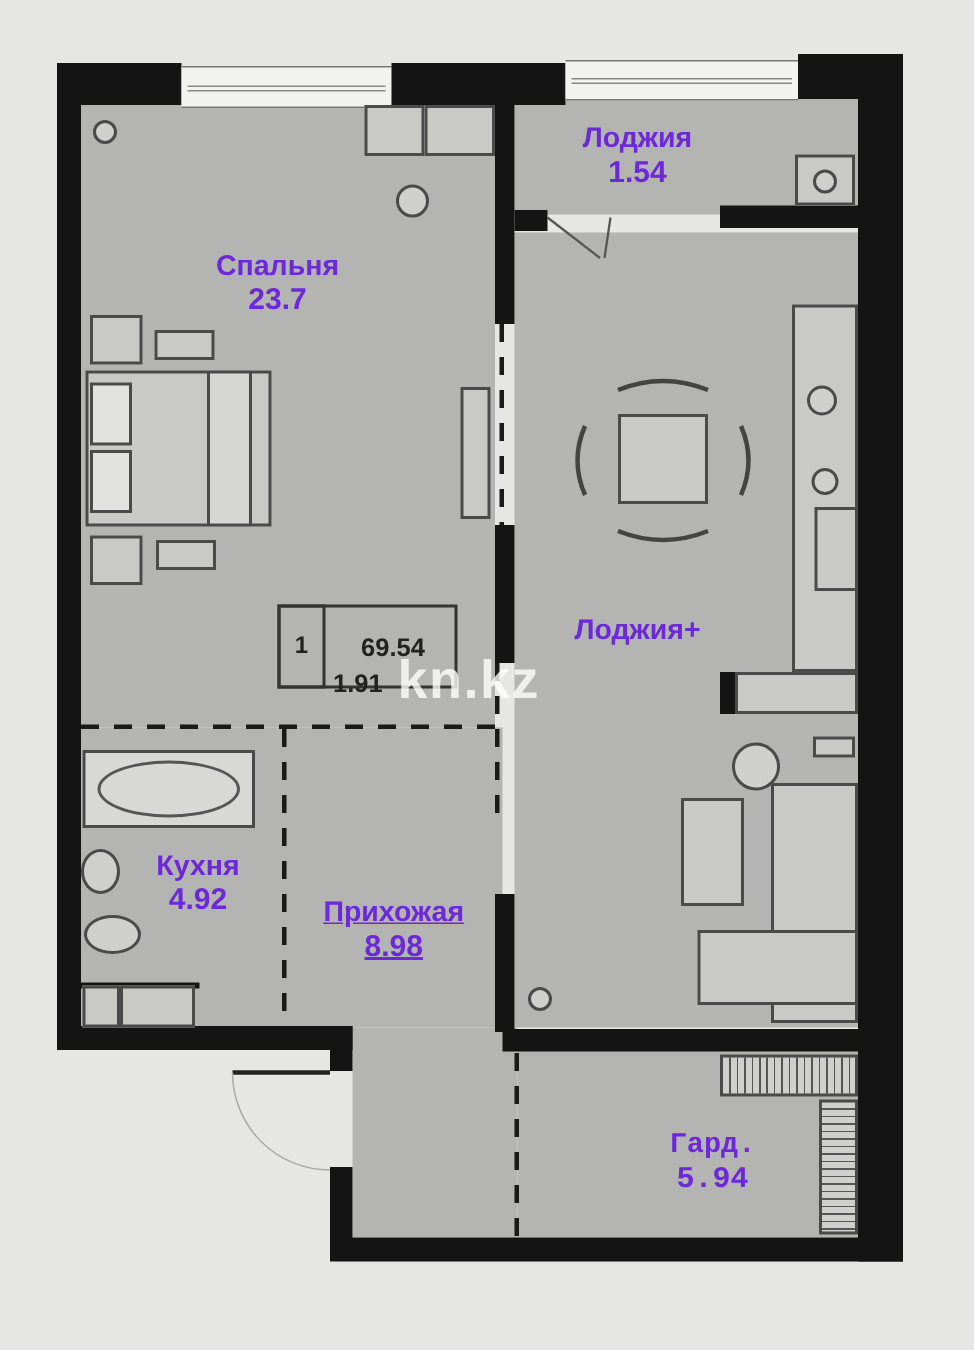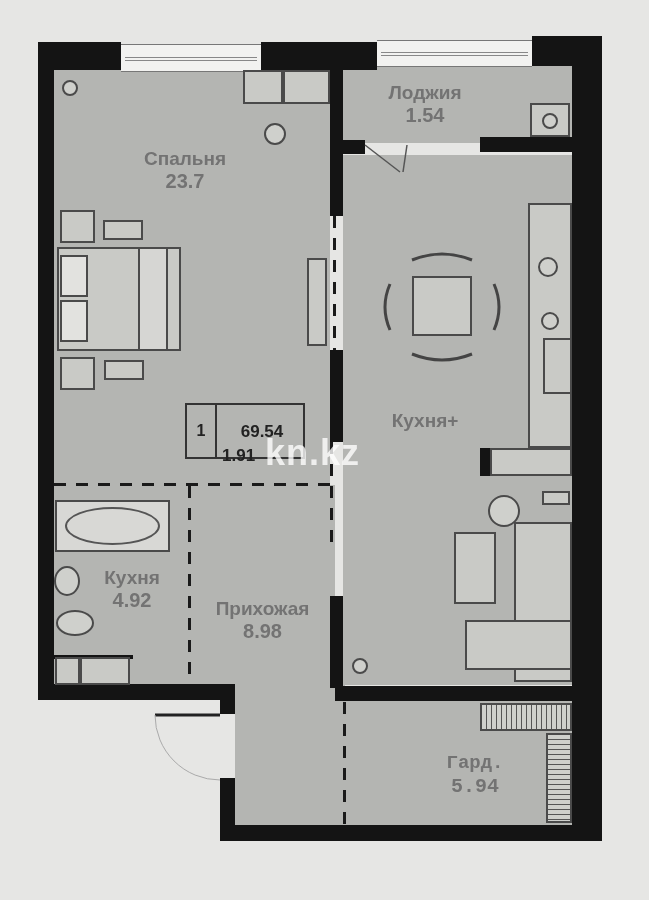--- a/index.html
+++ b/index.html
@@ -5,21 +5,21 @@
   html, body { margin:0; padding:0; }
   body { width:649px; height:900px; background:#e6e6e4; position:relative; overflow:hidden;
          font-family:"Liberation Sans", sans-serif; }
   .abs { position:absolute; }
   .wall { position:absolute; background:#141414; }
   .floor { position:absolute; background:#b4b5b2; }
   .win { position:absolute; background:#f2f2f0; border-top:1px solid #777; border-bottom:1px solid #777; }
   .win::after { content:""; position:absolute; left:4px; right:4px; top:45%; height:2px; border-top:1px solid #888; border-bottom:1px solid #888; }
   .dash-h { position:absolute; height:3px; background:repeating-linear-gradient(90deg,#1a1a1a 0 12px,transparent 12px 22px); }
   .dash-v { position:absolute; width:3px; background:repeating-linear-gradient(180deg,#1a1a1a 0 12px,transparent 12px 22px); }
-  .label { position:absolute; text-align:center; color:#737373; font-weight:bold; line-height:1.15; }
+  .label { position:absolute; text-align:center; color:#6d28d9; font-weight:bold; line-height:1.15; }
   .label .name { font-size:19px; display:block; }
   .label .area { font-size:20px; display:block; }
   .furn { position:absolute; border:2px solid #4a4a4a; background:#c9cac6; box-sizing:border-box; }
   .circ { position:absolute; border:2px solid #4a4a4a; border-radius:50%; background:#cfd0cc; box-sizing:border-box; }
   .legend-box { position:absolute; border:2px solid #333; box-sizing:border-box; }
   .watermark { position:absolute; color:rgba(255,255,255,0.78); font-weight:bold; font-size:36px; letter-spacing:1px; }
   svg { position:absolute; overflow:visible; }
 </style>
 </head>
 <body>
@@ -114,36 +114,36 @@
 <div class="furn" style="left:80px;top:657px;width:50px;height:28px;"></div>
 
 <div class="furn" style="left:480px;top:703px;width:92px;height:28px;background:repeating-linear-gradient(90deg,#cfd0cc 0 4px,#555 4px 5px);"></div>
 <div class="furn" style="left:546px;top:733px;width:26px;height:90px;background:repeating-linear-gradient(180deg,#cfd0cc 0 4px,#555 4px 5px);"></div>
 
 <svg style="left:155px;top:710px;" width="70" height="70">
   <line x1="0" y1="5" x2="65" y2="5" stroke="#222" stroke-width="3"></line>
   <path d="M0,5 A65,65 0 0,0 65,70" fill="none" stroke="#aaa" stroke-width="1"></path>
 </svg>
 
-<div class="label" style="left:120px;top:148px;width:130px;">
+<div class="label" style="left:120px;top:167px;width:130px;">
   <span class="name">Спальня</span>
   <span class="area">23.7</span>
 </div>
 <div class="label" style="left:370px;top:82px;width:110px;">
   <span class="name">Лоджия</span>
   <span class="area">1.54</span>
 </div>
 <div class="label" style="left:360px;top:410px;width:130px;">
-  <span class="name">Кухня+</span>
+  <span class="name">Лоджия+</span>
 </div>
 <div class="label" style="left:82px;top:567px;width:100px;">
   <span class="name">Кухня</span>
   <span class="area">4.92</span>
 </div>
-<div class="label" style="left:195px;top:598px;width:135px;">
+<div class="label" style="left:195px;top:598px;width:135px;text-decoration:underline;">
   <span class="name">Прихожая</span>
   <span class="area">8.98</span>
 </div>
 <div class="label" style="left:430px;top:753px;width:90px;font-family:Liberation Mono, monospace;">
   <span class="name">Гард.</span>
   <span class="area">5.94</span>
 </div>
 
 <div class="watermark" style="left:265px;top:432px;">kn.kz</div>
 

